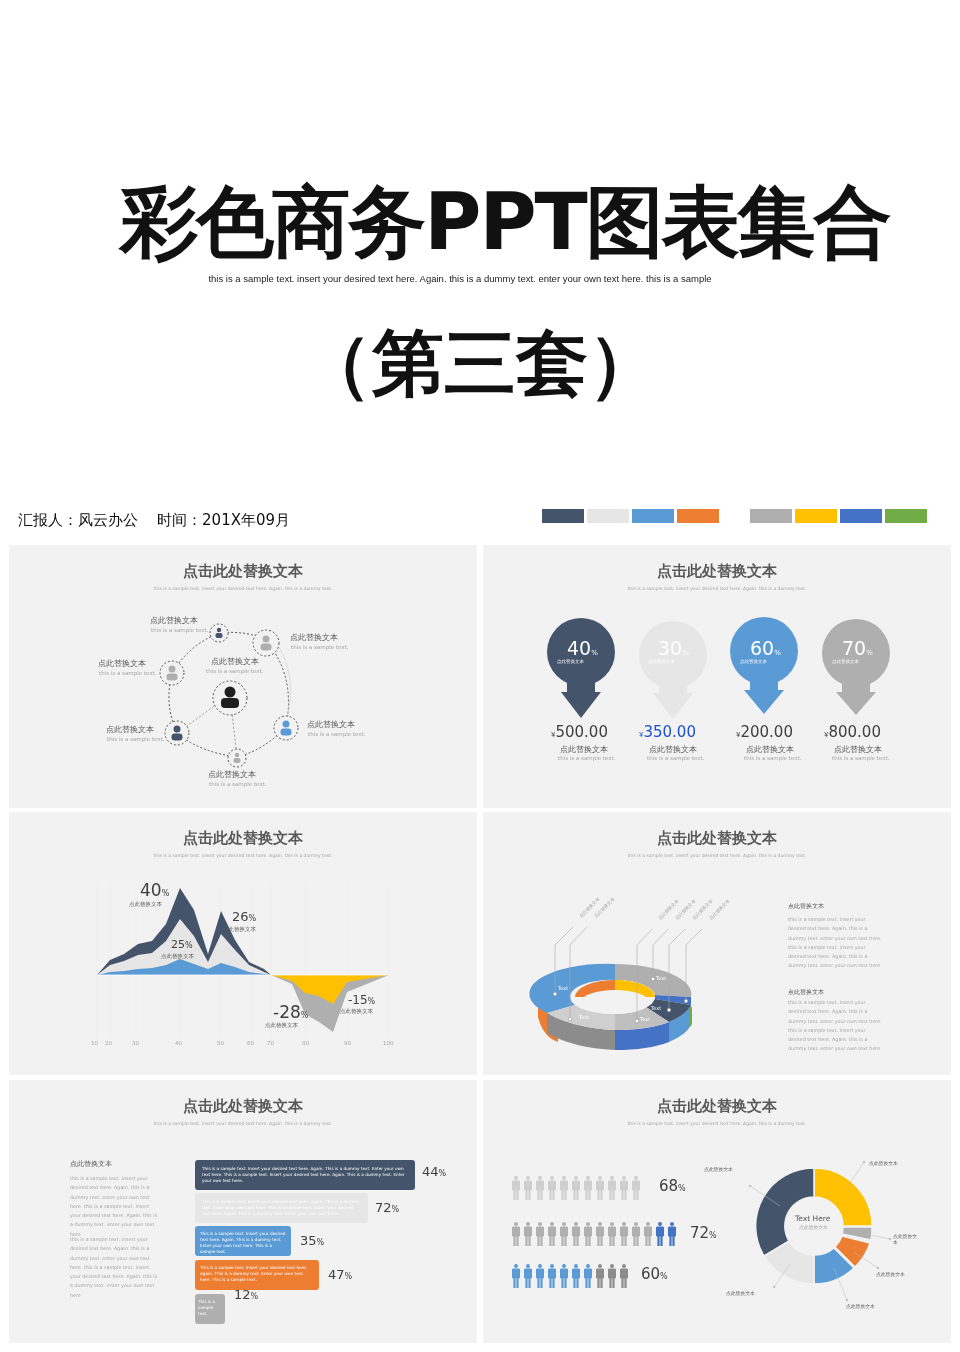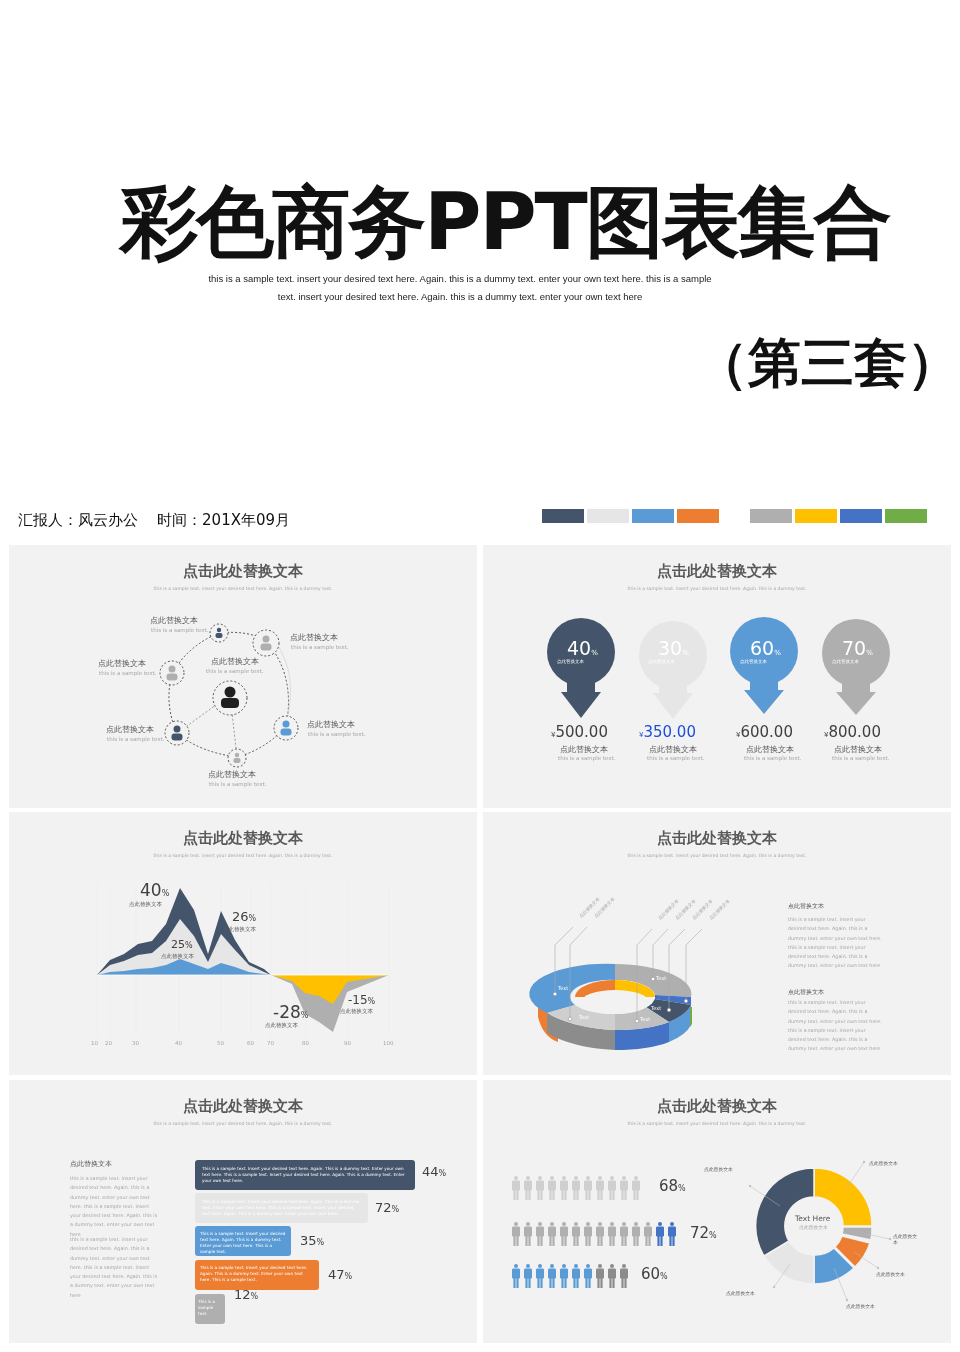--- a/index.html
+++ b/index.html
@@ -1,40 +1,39 @@
 <!DOCTYPE html>
 <html><head>
 <meta charset="utf-8">
 <style>
   * { box-sizing: border-box; margin: 0; padding: 0; }
   body { width: 960px; height: 1352px; background: #ffffff; font-family: "DejaVu Sans", "Liberation Sans", sans-serif; position: relative; overflow: hidden; color: #222; }
   .abs { position: absolute; }
   .main-title { left: 0; width: 960px; top: 172px; text-align: center; font-size: 78px; font-weight: bold; letter-spacing: -2px; color: #111; line-height: 100px; padding-left: 50px; }
   .main-sub { left: 180px; width: 560px; top: 270px; text-align: center; font-size: 9.5px; line-height: 18px; color: #222; font-family: "Liberation Sans", sans-serif; }
-  .sub-title { left: 0; width: 960px; top: 318px; text-align: right; font-size: 53px; font-weight: bold; color: #111; line-height: 90px; }
+  .sub-title { left: 0; width: 960px; top: 318px; text-align: center; font-size: 72px; font-weight: bold; color: #111; line-height: 90px; }
   .reporter { left: 18px; top: 511px; font-size: 15px; color: #111; }
   .swatch { top: 509px; width: 42px; height: 14px; }
   .slide { background: #f2f2f2; width: 468px; height: 263px; overflow: hidden; }
   .slide-title { position: absolute; left: 0; width: 100%; top: 17px; text-align: center; font-size: 15px; font-weight: bold; color: #595959; }
   .slide-sub { position: absolute; left: 0; width: 100%; top: 41px; text-align: center; font-size: 4.5px; color: #a6a6a6; }
   .lbl { position: absolute; font-size: 8px; color: #595959; white-space: nowrap; }
   .lbl-s { position: absolute; font-size: 5.5px; color: #a6a6a6; white-space: nowrap; }
   .pct-big { position: absolute; font-size: 17px; color: #404040; white-space: nowrap; }
   .pct-big small { font-size: 8px; }
   .para { position: absolute; font-size: 4.8px; line-height: 9.3px; color: #a6a6a6; width: 95px; }
   .para-h { position: absolute; font-size: 6px; color: #595959; }
   .bar { position: absolute; border-radius: 3px; padding: 6px 7px; font-size: 4.2px; line-height: 6px; color: #fff; overflow: hidden; }
 </style>
 </head>
 <body>
 
 <div class="abs main-title">彩色商务PPT图表集合</div>
 <div class="abs main-sub">
   <div>this is a sample text. insert your desired text here. Again. this is a dummy text. enter your own text here. this is a sample</div>
-  <div>text. insert your desired text here. Again. this is a dummy text. enter your own text here</div>
 </div>
 <div class="abs sub-title">（第三套）</div>
 
 <div class="abs reporter">
   <span>汇报人：风云办公</span>&nbsp;&nbsp;&nbsp;
   <span>时间：201X年09月</span>
 </div>
 
 <div class="abs swatch" style="left:542px;background:#44546a"></div>
 <div class="abs swatch" style="left:587px;background:#e7e6e6"></div>
@@ -127,21 +126,21 @@
   <div class="abs" style="left:74px;top:114px;color:#fff;font-size:4.5px">点此替换文本</div>
   <div class="abs" style="left:175px;top:92px;color:#fff;font-size:19px"><span>30</span><span style="font-size:7px">%</span></div>
   <div class="abs" style="left:165px;top:114px;color:#fff;font-size:4.5px">点此替换文本</div>
   <div class="abs" style="left:267px;top:92px;color:#fff;font-size:19px"><span>60</span><span style="font-size:7px">%</span></div>
   <div class="abs" style="left:257px;top:114px;color:#fff;font-size:4.5px">点此替换文本</div>
   <div class="abs" style="left:359px;top:92px;color:#fff;font-size:19px"><span>70</span><span style="font-size:7px">%</span></div>
   <div class="abs" style="left:349px;top:114px;color:#fff;font-size:4.5px">点此替换文本</div>
 
   <div class="abs" style="left:68px;top:178px;font-size:15px;color:#404040"><span style="font-size:7px">¥</span><span>500.00</span></div>
   <div class="abs" style="left:156px;top:178px;font-size:15px;color:#1d4ed8"><span style="font-size:7px">¥</span><span>350.00</span></div>
-  <div class="abs" style="left:253px;top:178px;font-size:15px;color:#404040"><span style="font-size:7px">¥</span><span>600.00</span></div>
+  <div class="abs" style="left:253px;top:178px;font-size:15px;color:#404040"><span style="font-size:7px">¥</span><span>200.00</span></div>
   <div class="abs" style="left:341px;top:178px;font-size:15px;color:#404040"><span style="font-size:7px">¥</span><span>800.00</span></div>
 
   <div class="lbl" style="left:77px;top:199px">点此替换文本</div>
   <div class="lbl-s" style="left:75px;top:210px">this is a sample text.</div>
   <div class="lbl" style="left:166px;top:199px">点此替换文本</div>
   <div class="lbl-s" style="left:164px;top:210px">this is a sample text.</div>
   <div class="lbl" style="left:263px;top:199px">点此替换文本</div>
   <div class="lbl-s" style="left:261px;top:210px">this is a sample text.</div>
   <div class="lbl" style="left:351px;top:199px">点此替换文本</div>
   <div class="lbl-s" style="left:349px;top:210px">this is a sample text.</div>

